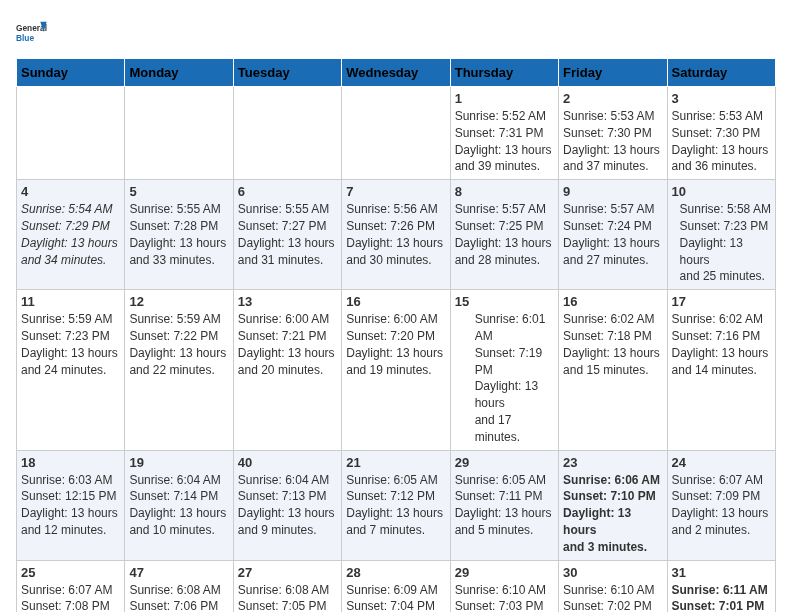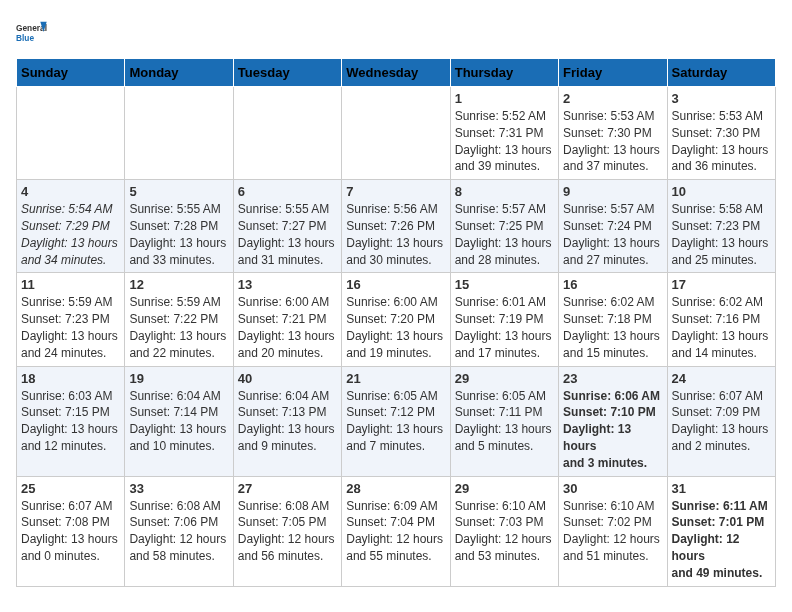--- a/index.html
+++ b/index.html
@@ -175,21 +175,21 @@
         </td>
         <td>
           <div class="day-num">9</div>
           <div class="day-info" style="white-space: pre-line;">Sunrise: 5:57 AM
 Sunset: 7:24 PM
 Daylight: 13 hours
 and 27 minutes.</div>
         </td>
         <td>
           <div class="day-num">10</div>
-          <div class="day-info" style="white-space: pre-line;">Sunrise: 5:58 AM
+          <div class="day-info" style="white-space: pre-line; margin-left: 8px;">Sunrise: 5:58 AM
 Sunset: 7:23 PM
 Daylight: 13 hours
 and 25 minutes.</div>
         </td>
       </tr>
       <tr class="row-odd">
         <td>
           <div class="day-num">11</div>
           <div class="day-info" style="white-space: pre-line;">Sunrise: 5:59 AM
 Sunset: 7:23 PM
@@ -212,21 +212,21 @@
         </td>
         <td>
           <div class="day-num">16</div>
           <div class="day-info" style="white-space: pre-line;">Sunrise: 6:00 AM
 Sunset: 7:20 PM
 Daylight: 13 hours
 and 19 minutes.</div>
         </td>
         <td>
           <div class="day-num">15</div>
-          <div class="day-info" style="white-space: pre-line;">Sunrise: 6:01 AM
+          <div class="day-info" style="white-space: pre-line; margin-left: 20px;">Sunrise: 6:01 AM
 Sunset: 7:19 PM
 Daylight: 13 hours
 and 17 minutes.</div>
         </td>
         <td>
           <div class="day-num">16</div>
           <div class="day-info" style="white-space: pre-line;">Sunrise: 6:02 AM
 Sunset: 7:18 PM
 Daylight: 13 hours
 and 15 minutes.</div>
@@ -236,21 +236,21 @@
           <div class="day-info" style="white-space: pre-line;">Sunrise: 6:02 AM
 Sunset: 7:16 PM
 Daylight: 13 hours
 and 14 minutes.</div>
         </td>
       </tr>
       <tr class="row-even">
         <td>
           <div class="day-num">18</div>
           <div class="day-info" style="white-space: pre-line;">Sunrise: 6:03 AM
-Sunset: 7:15 PM
+Sunset: 12:15 PM
 Daylight: 13 hours
 and 12 minutes.</div>
         </td>
         <td>
           <div class="day-num">19</div>
           <div class="day-info" style="white-space: pre-line;">Sunrise: 6:04 AM
 Sunset: 7:14 PM
 Daylight: 13 hours
 and 10 minutes.</div>
         </td>
@@ -292,21 +292,21 @@
       </tr>
       <tr class="row-odd">
         <td>
           <div class="day-num">25</div>
           <div class="day-info" style="white-space: pre-line;">Sunrise: 6:07 AM
 Sunset: 7:08 PM
 Daylight: 13 hours
 and 0 minutes.</div>
         </td>
         <td>
-          <div class="day-num">33</div>
+          <div class="day-num">47</div>
           <div class="day-info" style="white-space: pre-line;">Sunrise: 6:08 AM
 Sunset: 7:06 PM
 Daylight: 12 hours
 and 58 minutes.</div>
         </td>
         <td>
           <div class="day-num">27</div>
           <div class="day-info" style="white-space: pre-line;">Sunrise: 6:08 AM
 Sunset: 7:05 PM
 Daylight: 12 hours

